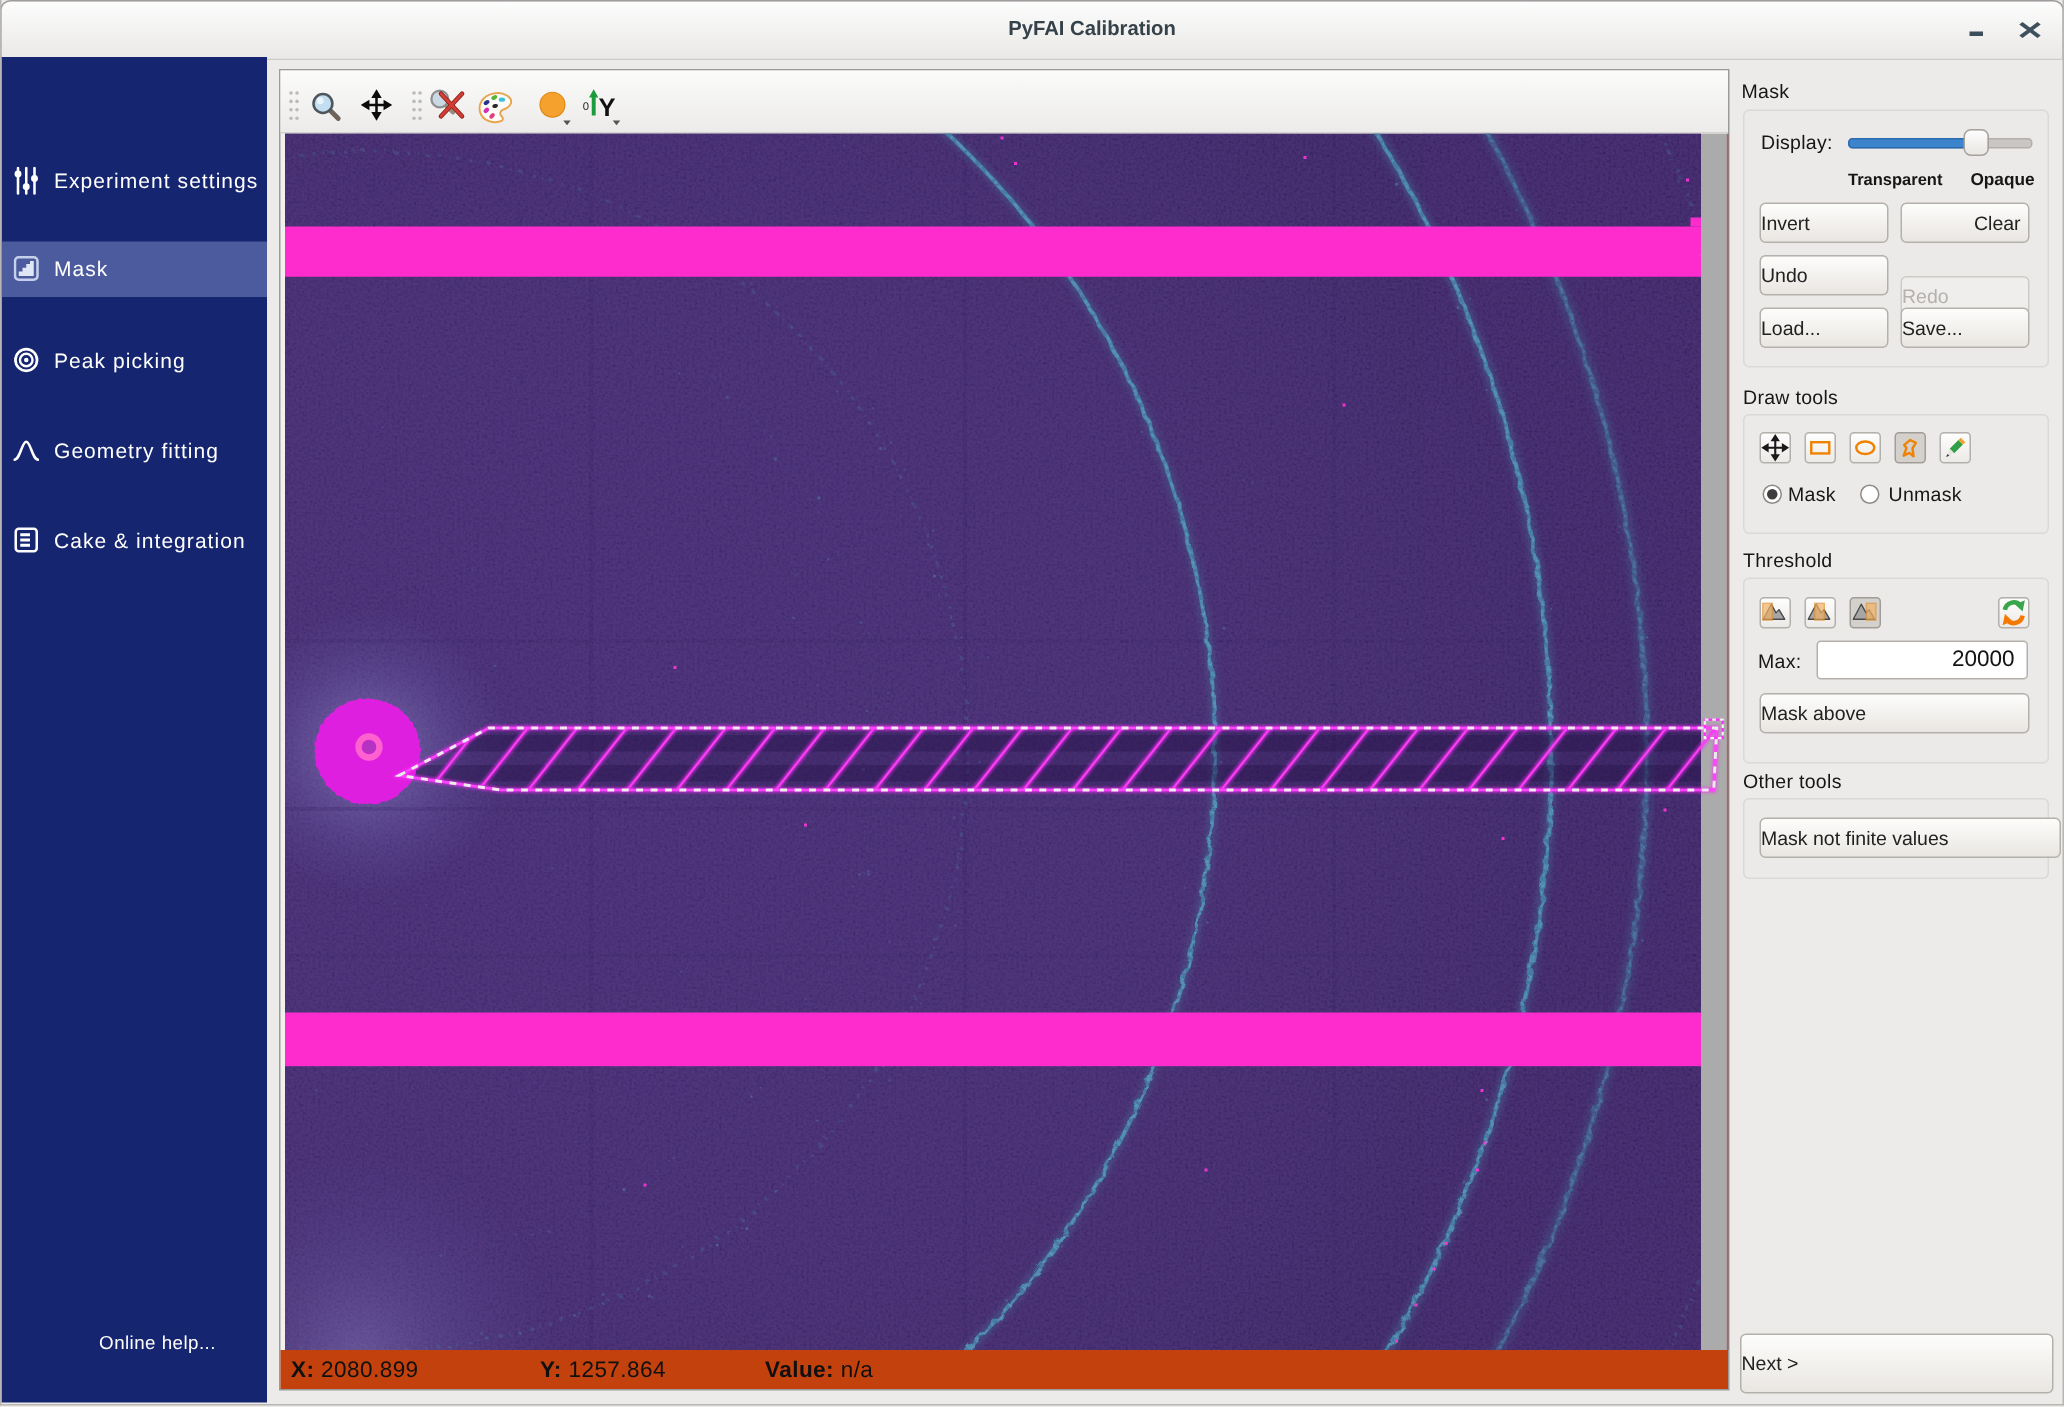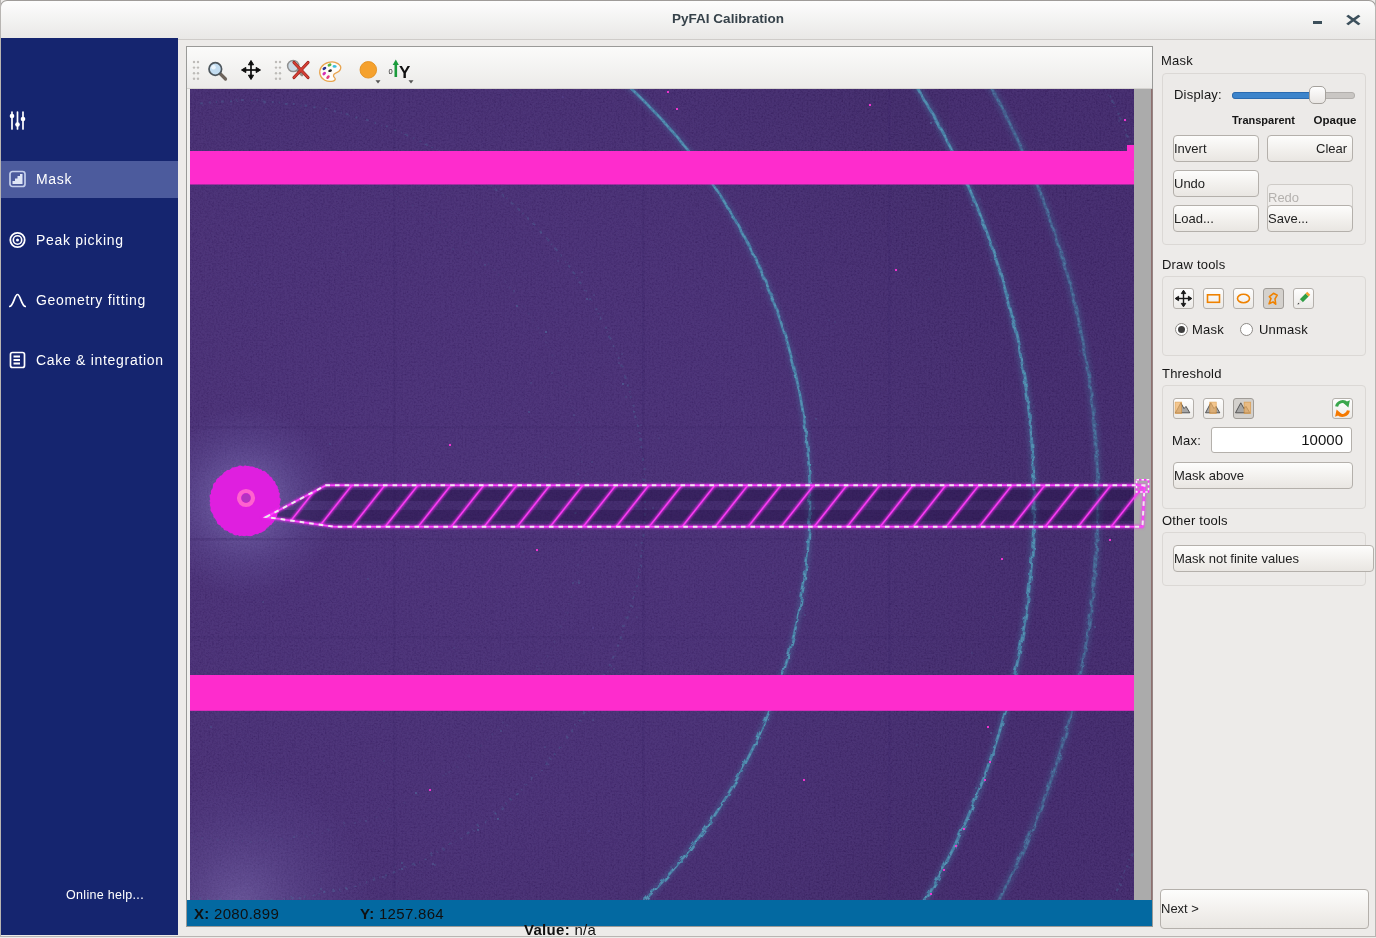--- a/index.html
+++ b/index.html
@@ -22,21 +22,21 @@
   .sbitem svg{position:absolute;left:8px;top:11px;}
   #sb-mask{background:#4c5b9d;height:37px !important;top:161px !important;}
   #sb-mask .lbl{line-height:37px;}
   #sb-mask svg{top:9px;}
   #onlinehelp{left:0;top:888px;width:210px;text-align:center;color:#fff;font-size:12.5px;letter-spacing:0.3px;}
   
   #plot{left:186px;top:46px;width:965px;height:879px;border:1px solid #9a9a98;background:#f1f0ee;}
   #toolbar{left:0;top:0;width:965px;height:41px;
     background:linear-gradient(#fbfbfa,#ecebe9);border-bottom:1px solid #d5d3d0;}
   #canvas{left:2px;top:42px;}
-  #statusbar{left:0;top:853px;width:965px;height:26px;background:#0369a1;
+  #statusbar{left:0;top:853px;width:965px;height:26px;background:#c2410c;
     font-size:15px;color:#101010;letter-spacing:0.3px;}
   #statusbar span{position:absolute;top:5px;}
   
   .gbox{background:#eceae8;border:1px solid #dbd8d5;border-radius:4px;}
   .plabel{font-size:13px;color:#161616;letter-spacing:0.2px;}
   .btn{background:linear-gradient(#fdfdfc,#f2f0ed 55%,#e9e6e2);
     border:1px solid #b4b0ab;border-radius:4px;font-size:13px;color:#222;
     text-align:left;box-sizing:border-box;}
   .btn.dis{background:#f0eeec;border-color:#cecbc7;color:#b4b1ae;}
   .tbn{width:21px;height:21px;background:linear-gradient(#fefefe,#eceae7);
@@ -55,20 +55,21 @@
     <svg width="17" height="19" viewBox="0 0 17 19" xmlns="http://www.w3.org/2000/svg">
 <g stroke="#fff" stroke-width="1.7" stroke-linecap="round">
 <line x1="3" y1="1" x2="3" y2="18"></line>
         <line x1="8.5" y1="1" x2="8.5" y2="18"></line>
         <line x1="14" y1="1" x2="14" y2="18"></line>
 </g>
 <circle cx="3" cy="5" r="2.3" fill="#fff"></circle>
       <circle cx="8.5" cy="13.5" r="2.3" fill="#fff"></circle>
       <circle cx="14" cy="8" r="2.3" fill="#fff"></circle>
     </svg>
+    <span class="lbl">Experiment settings</span>
   </div>
 <div class="abs sbitem" id="sb-mask" style="top:160px;left:1px;">
     <svg width="17" height="18" viewBox="0 0 17 18" xmlns="http://www.w3.org/2000/svg">
 <rect x="1" y="1.5" width="15" height="15" rx="2.5" fill="none" stroke="#c5d0ec" stroke-width="1.7"></rect>
 <path d="M3.5,14 L3.5,11 L6,11 L6,8.5 L8.5,8.5 L8.5,6 L11,6 L11,4 L13.5,4 L13.5,14 Z" fill="#dfe6f6"></path>
     </svg>
     <span class="lbl">Mask</span>
   </div>
 <div class="abs sbitem" style="top:220px;left:1px;">
     <svg width="17" height="19" viewBox="0 0 17 19" xmlns="http://www.w3.org/2000/svg">
@@ -578,21 +579,21 @@
 </g>
 <path d="M77,428 L137,396.3 L955.5,396.3 L953.5,437.7 L145,437.7 Z" fill="none" stroke="#ff2bff" stroke-width="3.2" opacity="0.75" filter="url(#blur1)"></path>
 <path d="M77,428 L137,396.3 L955.5,396.3 L953.5,437.7 L145,437.7 Z" fill="none" stroke="#ff44ff" stroke-width="1.6"></path>
 <path d="M77,428 L137,396.3 L955.5,396.3 L953.5,437.7 L145,437.7 Z" fill="none" stroke="#ececec" stroke-width="2" stroke-dasharray="4.6 5"></path>
 <rect x="947.5" y="390.8" width="12" height="12.2" fill="none" stroke="#ff2fff" stroke-width="1.5"></rect>
 <rect x="947.5" y="390.8" width="12" height="12.2" fill="none" stroke="#f4f4f4" stroke-width="1.5" stroke-dasharray="2.5 2.5"></rect>
 </svg></div>
   <div class="abs" id="statusbar">
     <span style="left:7px;"><b>X:</b> 2080.899</span>
     <span style="left:173px;"><b>Y:</b> 1257.864</span>
-    <span style="left:337px;margin-top:16px;"><b>Value:</b> n/a</span>
+    <span style="left:323px;"><b>Value:</b> n/a</span>
   </div>
 </div>
 
 <div class="abs plabel" style="left:1161px;top:53px;">Mask</div>
 <div class="abs gbox" style="left:1162px;top:73px;width:202px;height:170px;"></div>
 <div class="abs plabel" style="left:1174px;top:87px;">Display:</div>
 <div class="abs" style="left:1232px;top:91.5px;width:121px;height:5px;background:#c9c6c3;border-radius:3px;border:1px solid #b2afac;"></div>
 <div class="abs" style="left:1232px;top:91.5px;width:80px;height:5px;background:#3c84cb;border-radius:3px 0 0 3px;border:1px solid #2a6bb0;"></div>
 <div class="abs" style="left:1309px;top:86px;width:15px;height:16px;background:linear-gradient(#fefefe,#e9e6e3);border:1px solid #a5a19c;border-radius:5px;"></div>
 <div class="abs" style="left:1232px;top:114px;width:66px;font-size:11px;font-weight:bold;color:#161616;">Transparent</div>
@@ -651,21 +652,21 @@
       <path d="M1.5,13.8 L6.8,3.8 L10,9.6 L12,7.4 L15.8,13.8 Z" fill="#a6a6a6" stroke="#4a4a4a" stroke-width="0.9" stroke-linejoin="round"></path>
       <rect x="10.2" y="3.2" width="6.400000000000002" height="11.2" fill="#f2b264" opacity="0.7" stroke="#dc9132" stroke-width="0.9"></rect>
     </svg></div>
 <div class="abs tbn" style="left:1332px;top:398px;"><svg width="19" height="19" viewBox="0 0 19 19" xmlns="http://www.w3.org/2000/svg">
 <path d="M3.6,7.6 A6,6 0 0 1 13.8,4.4" fill="none" stroke="#3aa64c" stroke-width="3"></path>
 <path d="M16.9,1.2 L15.4,8.6 L10.4,4.0 Z" fill="#3aa64c"></path>
 <path d="M15.4,11.4 A6,6 0 0 1 5.2,14.6" fill="none" stroke="#f57900" stroke-width="3"></path>
 <path d="M2.1,17.8 L3.6,10.4 L8.6,15.0 Z" fill="#f57900"></path>
     </svg></div>
 <div class="abs plabel" style="left:1172px;top:433px;">Max:</div>
-<div class="abs" style="left:1211px;top:427px;width:141px;height:26px;background:#fff;border:1px solid #b4b0ab;border-radius:3px;box-sizing:border-box;font-size:15px;color:#141414;text-align:right;line-height:24px;padding-right:8px;">10000</div>
+<div class="abs" style="left:1211px;top:427px;width:141px;height:26px;background:#fff;border:1px solid #b4b0ab;border-radius:3px;box-sizing:border-box;font-size:15px;color:#141414;text-align:right;line-height:24px;padding-right:8px;">20000</div>
 <div class="abs btn" style="left:1173px;top:462px;width:180px;height:27px;line-height:25px;">Mask above</div>
 
 <div class="abs plabel" style="left:1162px;top:513px;">Other tools</div>
 <div class="abs gbox" style="left:1162px;top:532px;width:202px;height:52px;"></div>
 <div class="abs btn" style="left:1173px;top:545px;width:201px;height:27px;line-height:25px;">Mask not finite values</div>
 
 <div class="abs btn" id="nextbtn">Next &gt;</div>
 <div class="abs" id="winborder"></div>
 
 </body></html>

